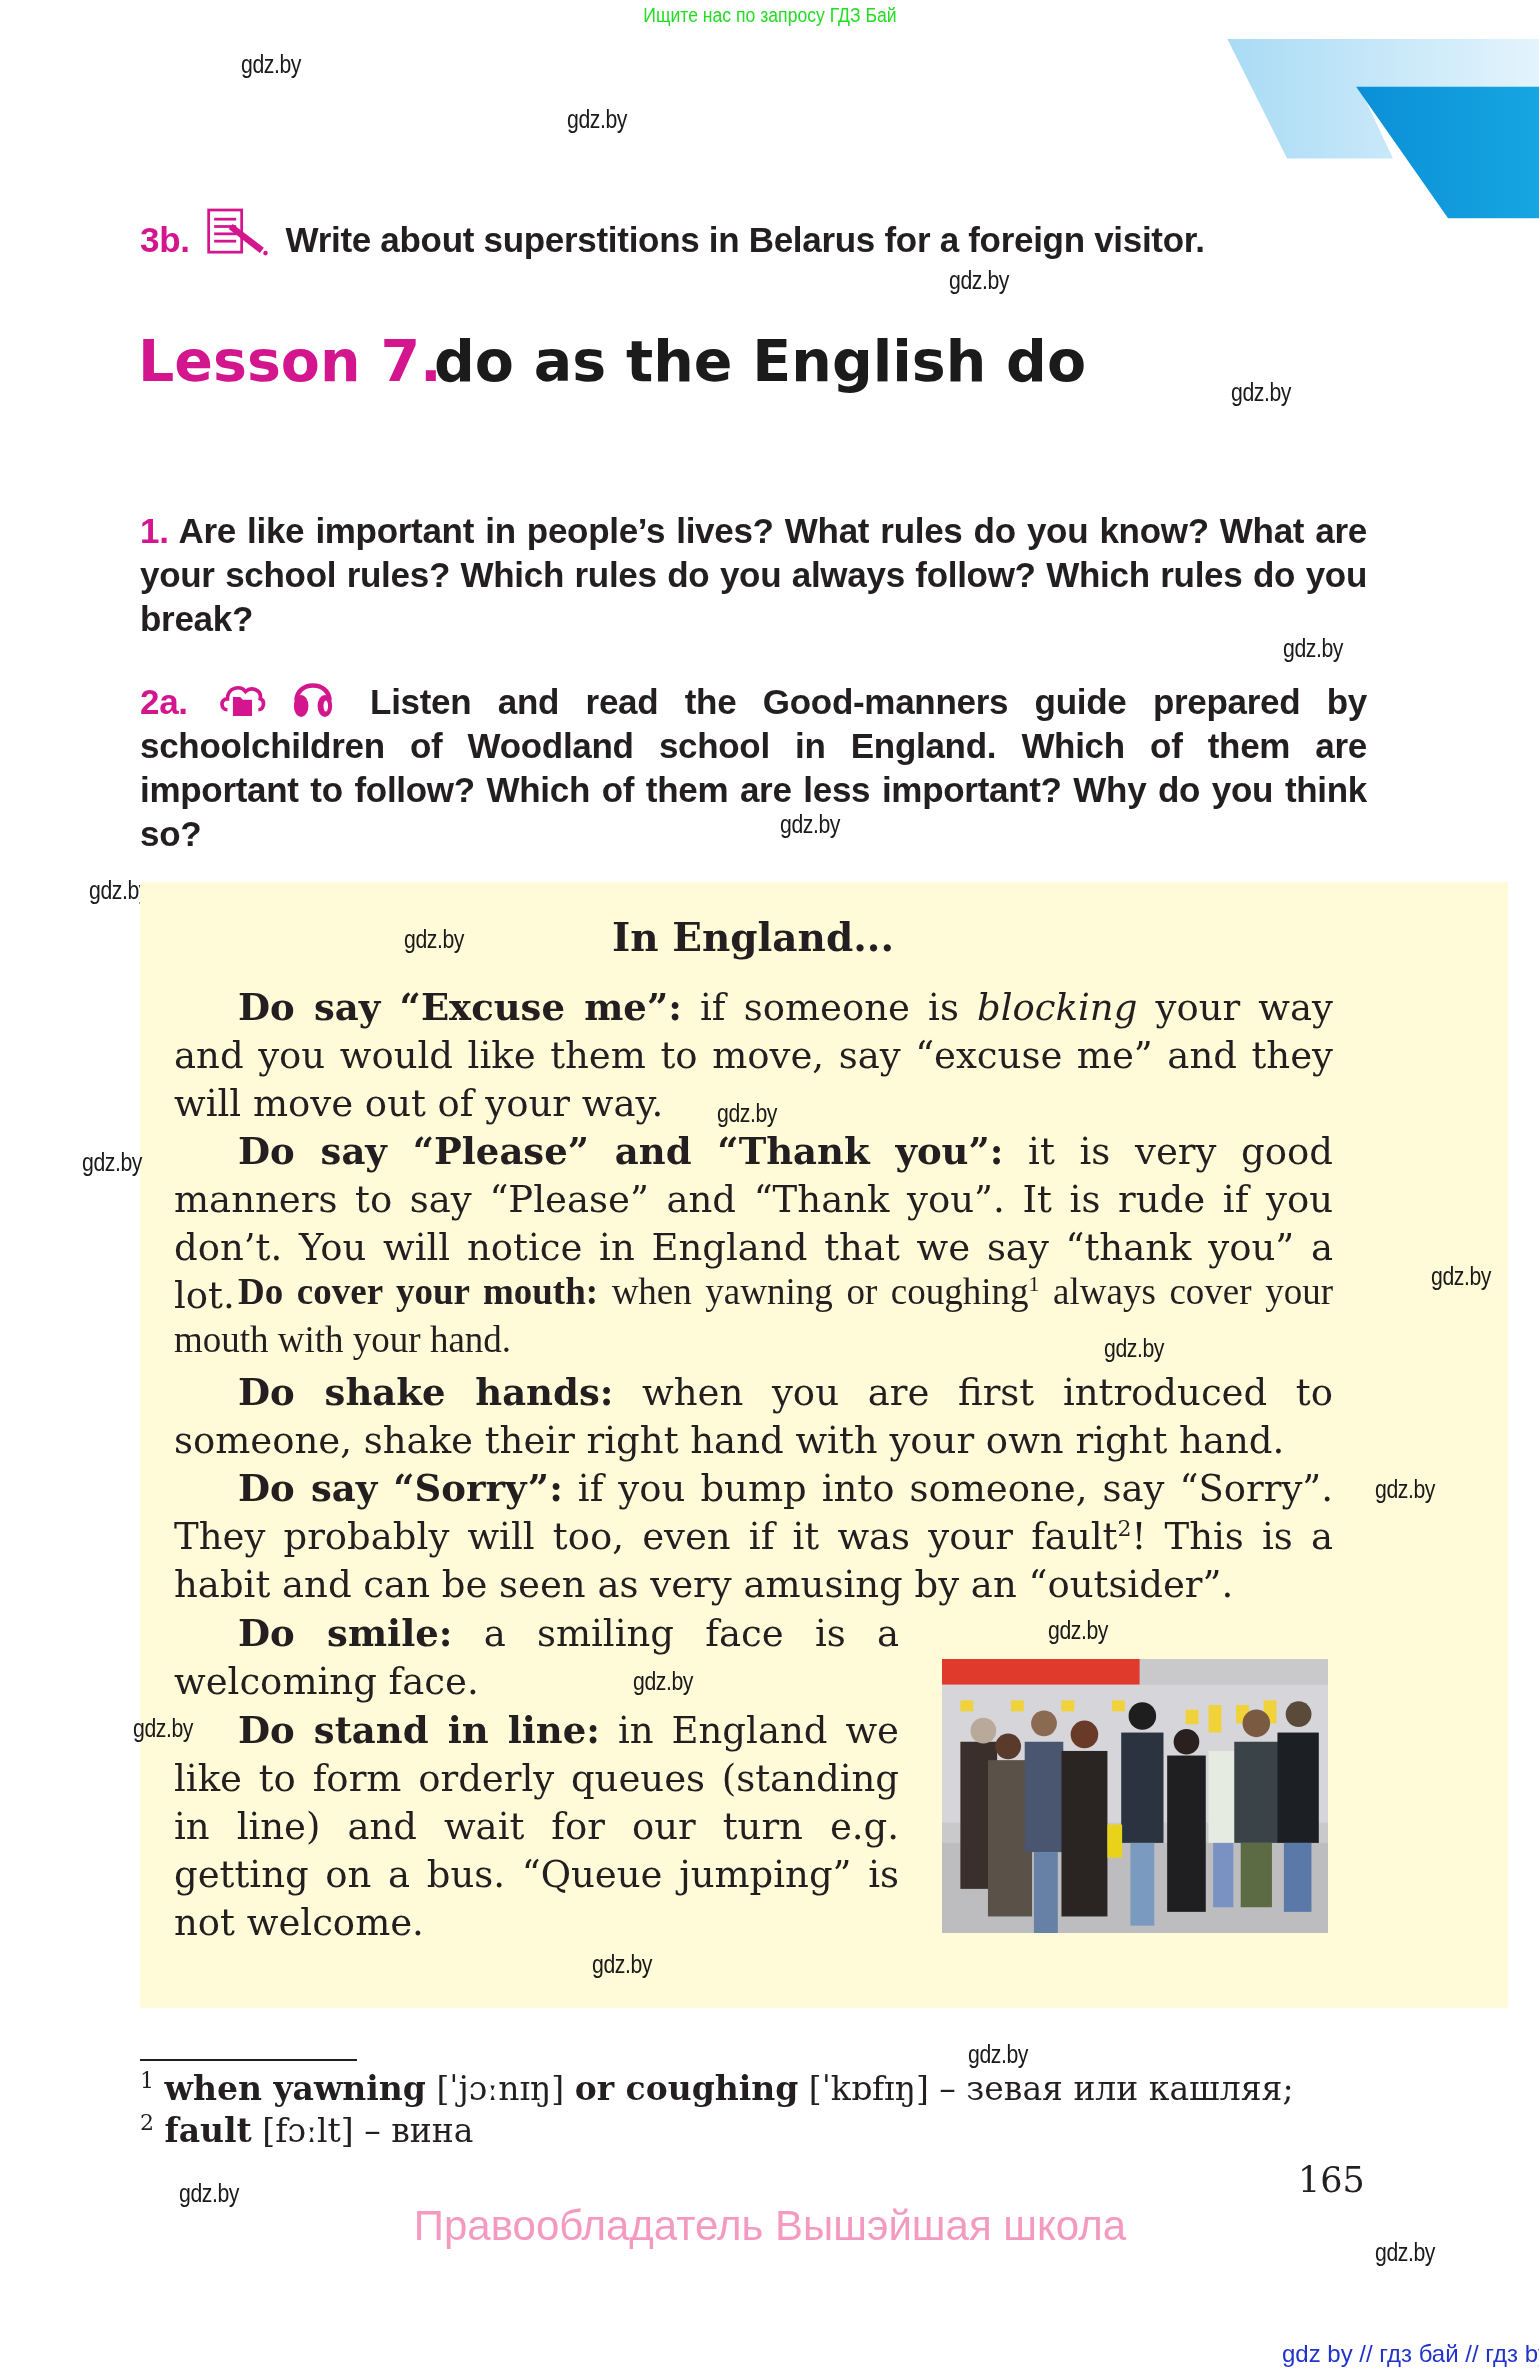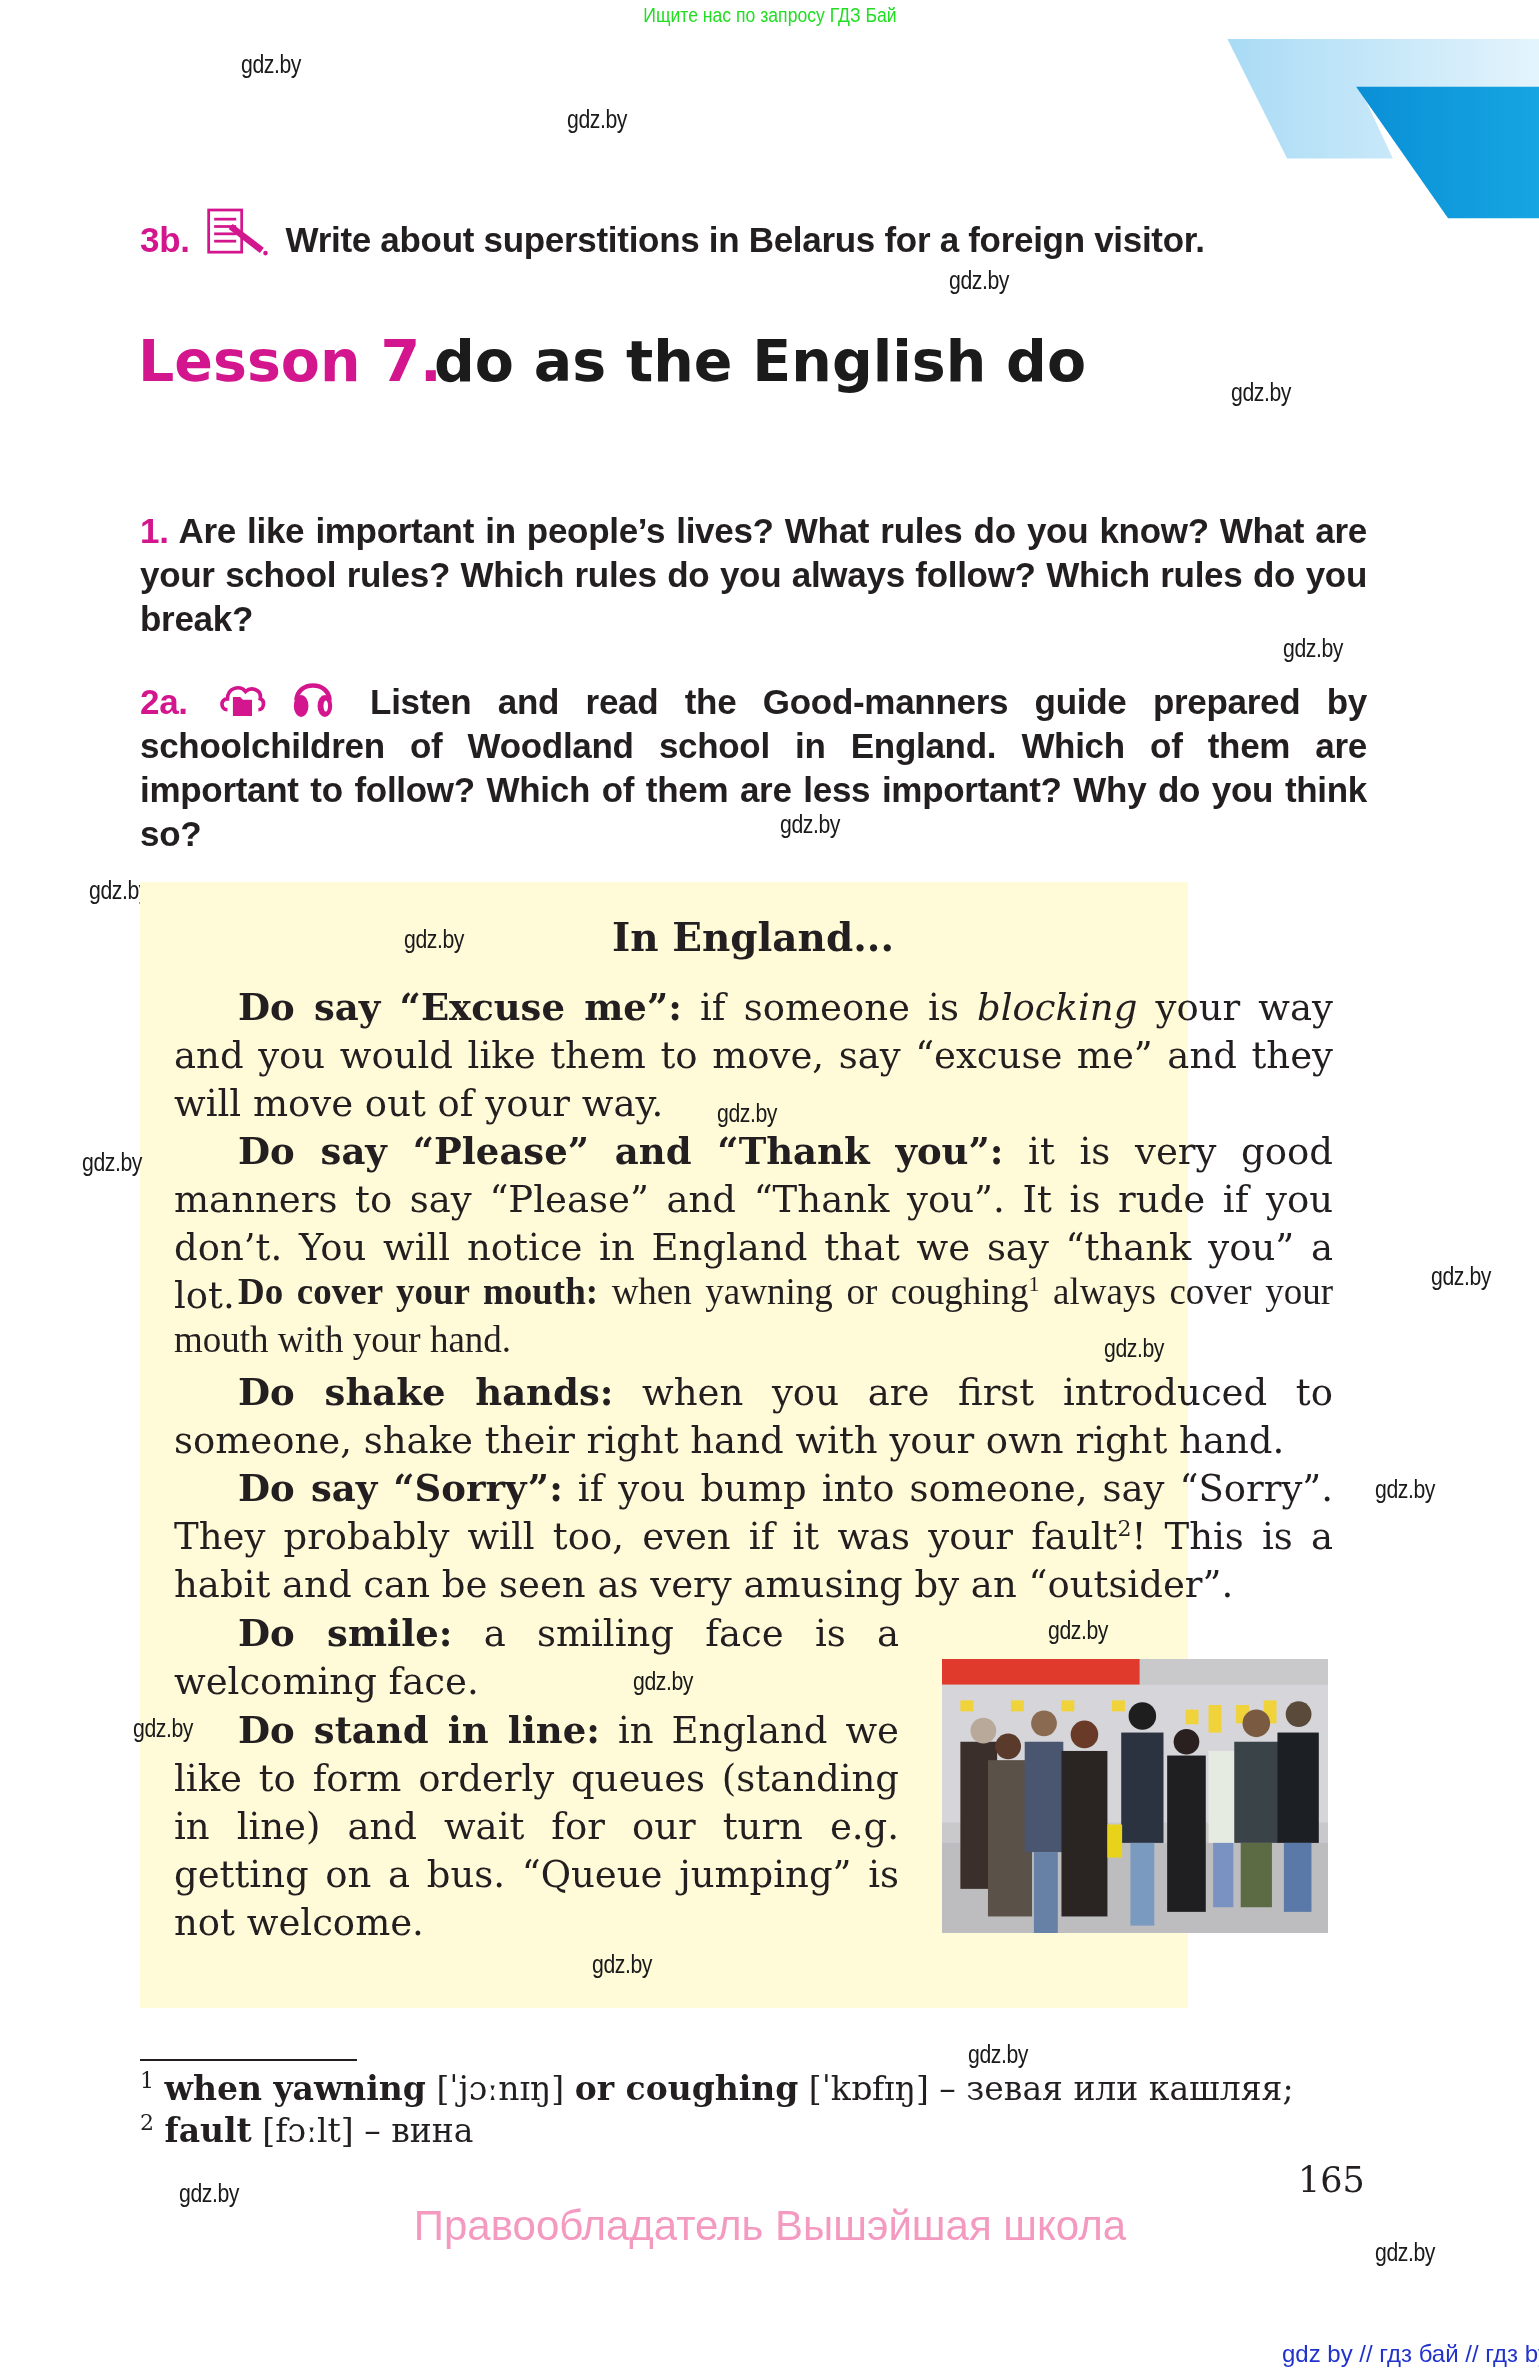--- a/index.html
+++ b/index.html
@@ -10,21 +10,21 @@
   }
   .wm { position: absolute; font-family: "Liberation Sans", sans-serif; font-size: 25px; color: #1a1a1a; letter-spacing: -0.5px; transform: scaleX(0.85); transform-origin: left top; white-space: nowrap; }
   .top-banner { position: absolute; top: 3.7px; left: 0; width: 1540px; text-align: center; color: #22dd22; font-size: 20px; transform: scaleX(0.88); }
   .corner { position: absolute; top: 39px; right: 0; width: 331px; height: 184px; }
   .task { position: absolute; left: 140px; font-weight: bold; font-size: 35px; line-height: 44px; color: #231f20; letter-spacing: -0.3px; }
   .task .num { color: #d3168e; text-align: center; }
   .task-justify { text-align: justify; text-align-last: left; width: 1227px; }
   .lesson-title { position: absolute; left: 138px; top: 326px; font-family: "DejaVu Sans", sans-serif; font-weight: bold; font-size: 57px; line-height: 70px; }
   .lesson-title .lnum { color: #d3168e; }
   .lesson-title .ltext { position: absolute; left: 296px; top: 0; white-space: nowrap; color: #1b1b1b; }
-  .box { position: absolute; left: 140px; top: 882px; width: 1048px; height: 1126px; background: #fffad7; }
+  .box { position: absolute; left: 140px; top: 882px; width: 1368px; height: 1126px; background: #fffad7; }
   .box-title { position: absolute; left: 0; width: 1226px; top: 32px; text-align: center; font-family: "DejaVu Serif", serif; font-weight: bold; font-size: 39px; color: #231f20; }
   .para { position: absolute; left: 34px; width: 1159px; font-family: "DejaVu Serif", serif; font-size: 37px; line-height: 48px; color: #231f20; text-align: justify; text-align-last: left; }
   .para b { font-weight: bold; }
   .para .ind { display: inline-block; width: 64px; }
   .narrow { width: 725px; }
   sup { font-size: 22px; line-height: 0; }
   .photo { position: absolute; left: 802px; top: 777px; width: 386px; height: 274px; overflow: hidden; }
   .footnote-rule { position: absolute; left: 140px; top: 2059px; width: 217px; height: 1.8px; background: #231f20; }
   .footnote { position: absolute; left: 140px; font-family: "DejaVu Serif", serif; font-size: 33px; line-height: 42px; color: #231f20; white-space: nowrap; }
   .page-num { position: absolute; left: 1298px; top: 2160px; font-family: "DejaVu Serif", serif; font-size: 35px; color: #231f20; }

